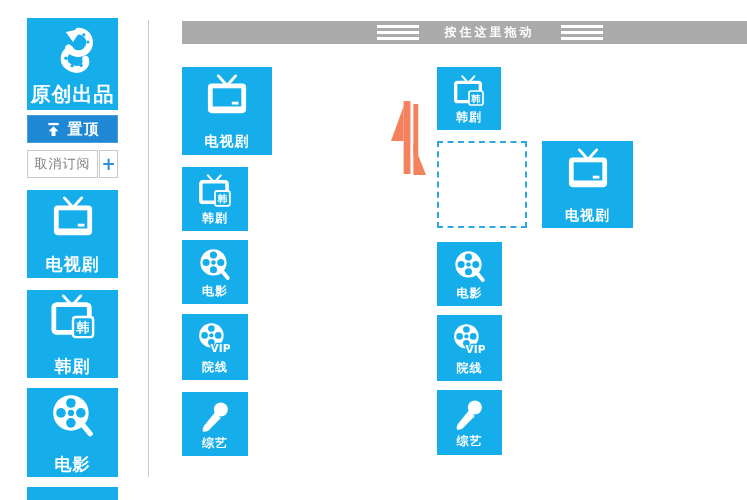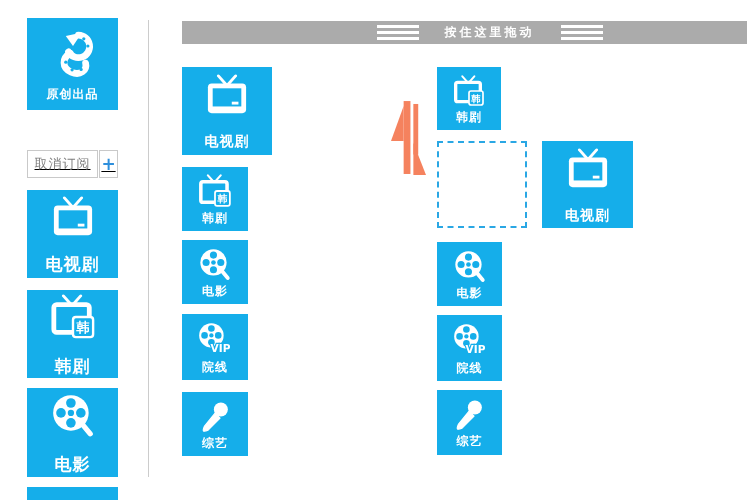--- a/index.html
+++ b/index.html
@@ -13,28 +13,28 @@
     position:absolute;box-sizing:border-box;
     background:#15aeea;color:#fff;
     display:flex;flex-direction:column;align-items:center;justify-content:center;
     font-weight:bold;cursor:pointer;user-select:none;
   }
   .tile .lbl{line-height:1;margin-top:18px;letter-spacing:1px;}
   .tile svg{display:block;}
   
   .side-tile{left:27px;width:91px;}
   .side-tile .lbl{font-size:17px;}
-  .logo-tile .lbl{font-size:12px;margin-top:6px;}
+  .logo-tile .lbl{font-size:20px;margin-top:6px;}
   .pin-btn{
     position:absolute;left:27px;top:115px;width:91px;height:28px;box-sizing:border-box;
     background:#1e88d5;border:1px solid #4d9cdb;color:#fff;
     display:flex;align-items:center;justify-content:center;gap:7px;
     font-family:inherit;font-size:15px;font-weight:bold;cursor:pointer;letter-spacing:1px;
   }
-  .sub-row{position:absolute;left:27px;top:150px;width:91px;height:28px;display:flex;gap:1px;text-decoration:underline;}
+  .sub-row{position:absolute;left:27px;top:150px;width:91px;height:28px;display:flex;gap:1px;}
   .sub-row button{
     box-sizing:border-box;background:#fff;border:1px solid #c9c9c9;
     font-family:inherit;cursor:pointer;padding:0;
   }
   .unsub-btn{width:71px;height:28px;font-size:13px;color:#7d7d7d;letter-spacing:1px;}
   .plus-btn{width:19px;height:28px;font-size:17px;color:#2e8fdc;font-weight:bold;line-height:1;}
   
   .divider{position:absolute;left:148px;top:20px;width:1px;height:457px;background:#cccccc;}
   .drag-bar{
     position:absolute;left:182px;top:21px;width:545px;height:23px;
@@ -120,20 +120,26 @@
 
 <div class="stage">
 
   <div class="tile side-tile logo-tile" style="top:18px;height:92px;">
     <svg width="54" height="54">
         <use href="#ic-logo"></use>
       </svg>
     <span class="lbl">原创出品</span>
   </div>
 
+  <button class="pin-btn">
+    <svg width="15" height="15">
+        <use href="#ic-pin"></use>
+      </svg>
+    <span>置顶</span>
+  </button>
 
   <div class="sub-row">
     <button class="unsub-btn">取消订阅</button>
     <button class="plus-btn">+</button>
   </div>
 
   <div class="tile side-tile" style="top:190px;height:88px;">
     <svg width="46" height="42">
         <use href="#ic-tv"></use>
       </svg>

